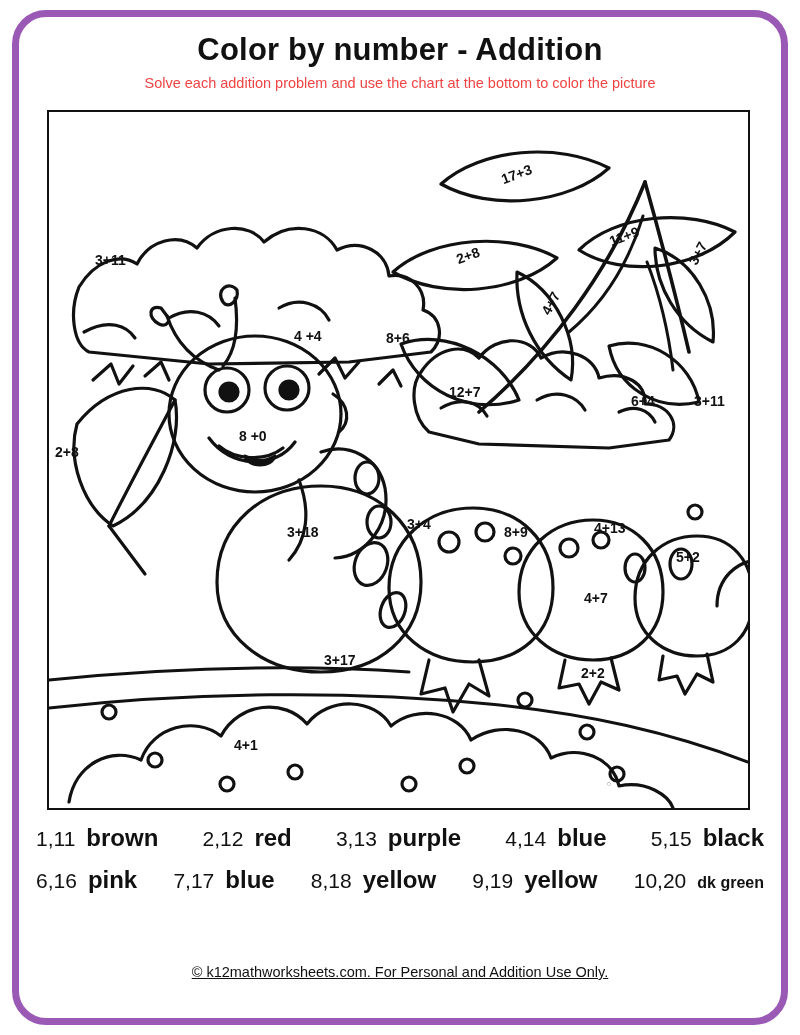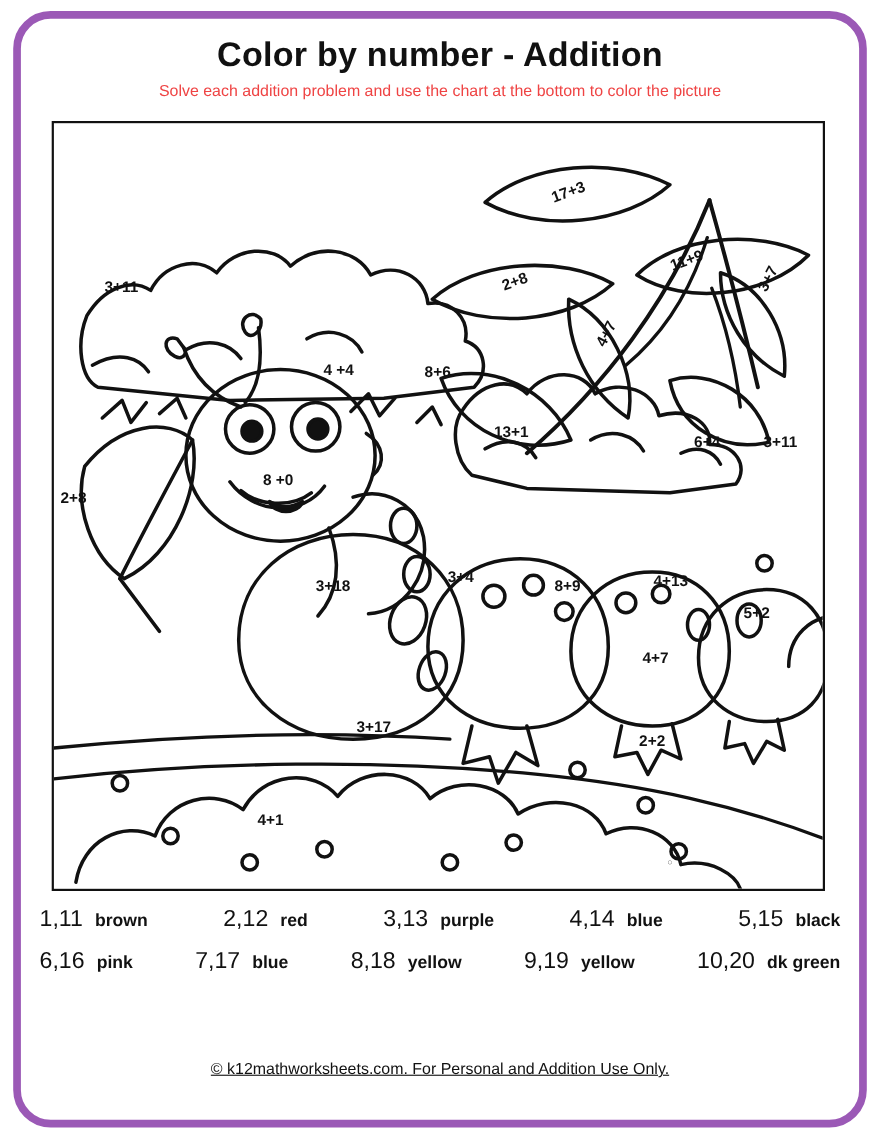--- a/index.html
+++ b/index.html
@@ -90,21 +90,21 @@
   .legend-item {
     display: flex;
     align-items: baseline;
     gap: 11px;
   }
   .legend-num {
     font-size: 21px;
     color: #111111;
   }
   .legend-name {
-    font-size: 16px;
+    font-size: 24px;
     font-weight: bold;
     color: #111111;
   }
   .legend-name.small {
     font-size: 16px;
   }
   .footer {
     position: absolute;
     left: 0;
     top: 940px;
@@ -242,21 +242,21 @@
       </svg>
 
       <div class="label" style="left:46px; top:140px;">3+11</div>
       <div class="label rot-n20" style="left:450px; top:60px;">17+3</div>
       <div class="label rot-n20" style="left:405px; top:140px;">2+8</div>
       <div class="label rot-n20" style="left:558px; top:122px;">11+9</div>
       <div class="label rot-n60" style="left:636px; top:148px;">3+7</div>
       <div class="label rot-n60" style="left:489px; top:198px;">4+7</div>
       <div class="label" style="left:245px; top:216px;">4 +4</div>
       <div class="label" style="left:337px; top:218px;">8+6</div>
-      <div class="label" style="left:400px; top:272px;">13+1</div>
+      <div class="label" style="left:400px; top:272px;">12+7</div>
       <div class="label" style="left:582px; top:281px;">6+4</div>
       <div class="label" style="left:645px; top:281px;">3+11</div>
       <div class="label" style="left:6px; top:332px;">2+8</div>
       <div class="label" style="left:190px; top:316px;">8 +0</div>
       <div class="label" style="left:238px; top:412px;">3+18</div>
       <div class="label" style="left:358px; top:404px;">3+4</div>
       <div class="label" style="left:455px; top:412px;">8+9</div>
       <div class="label" style="left:545px; top:408px;">4+13</div>
       <div class="label" style="left:627px; top:437px;">5+2</div>
       <div class="label" style="left:535px; top:478px;">4+7</div>

